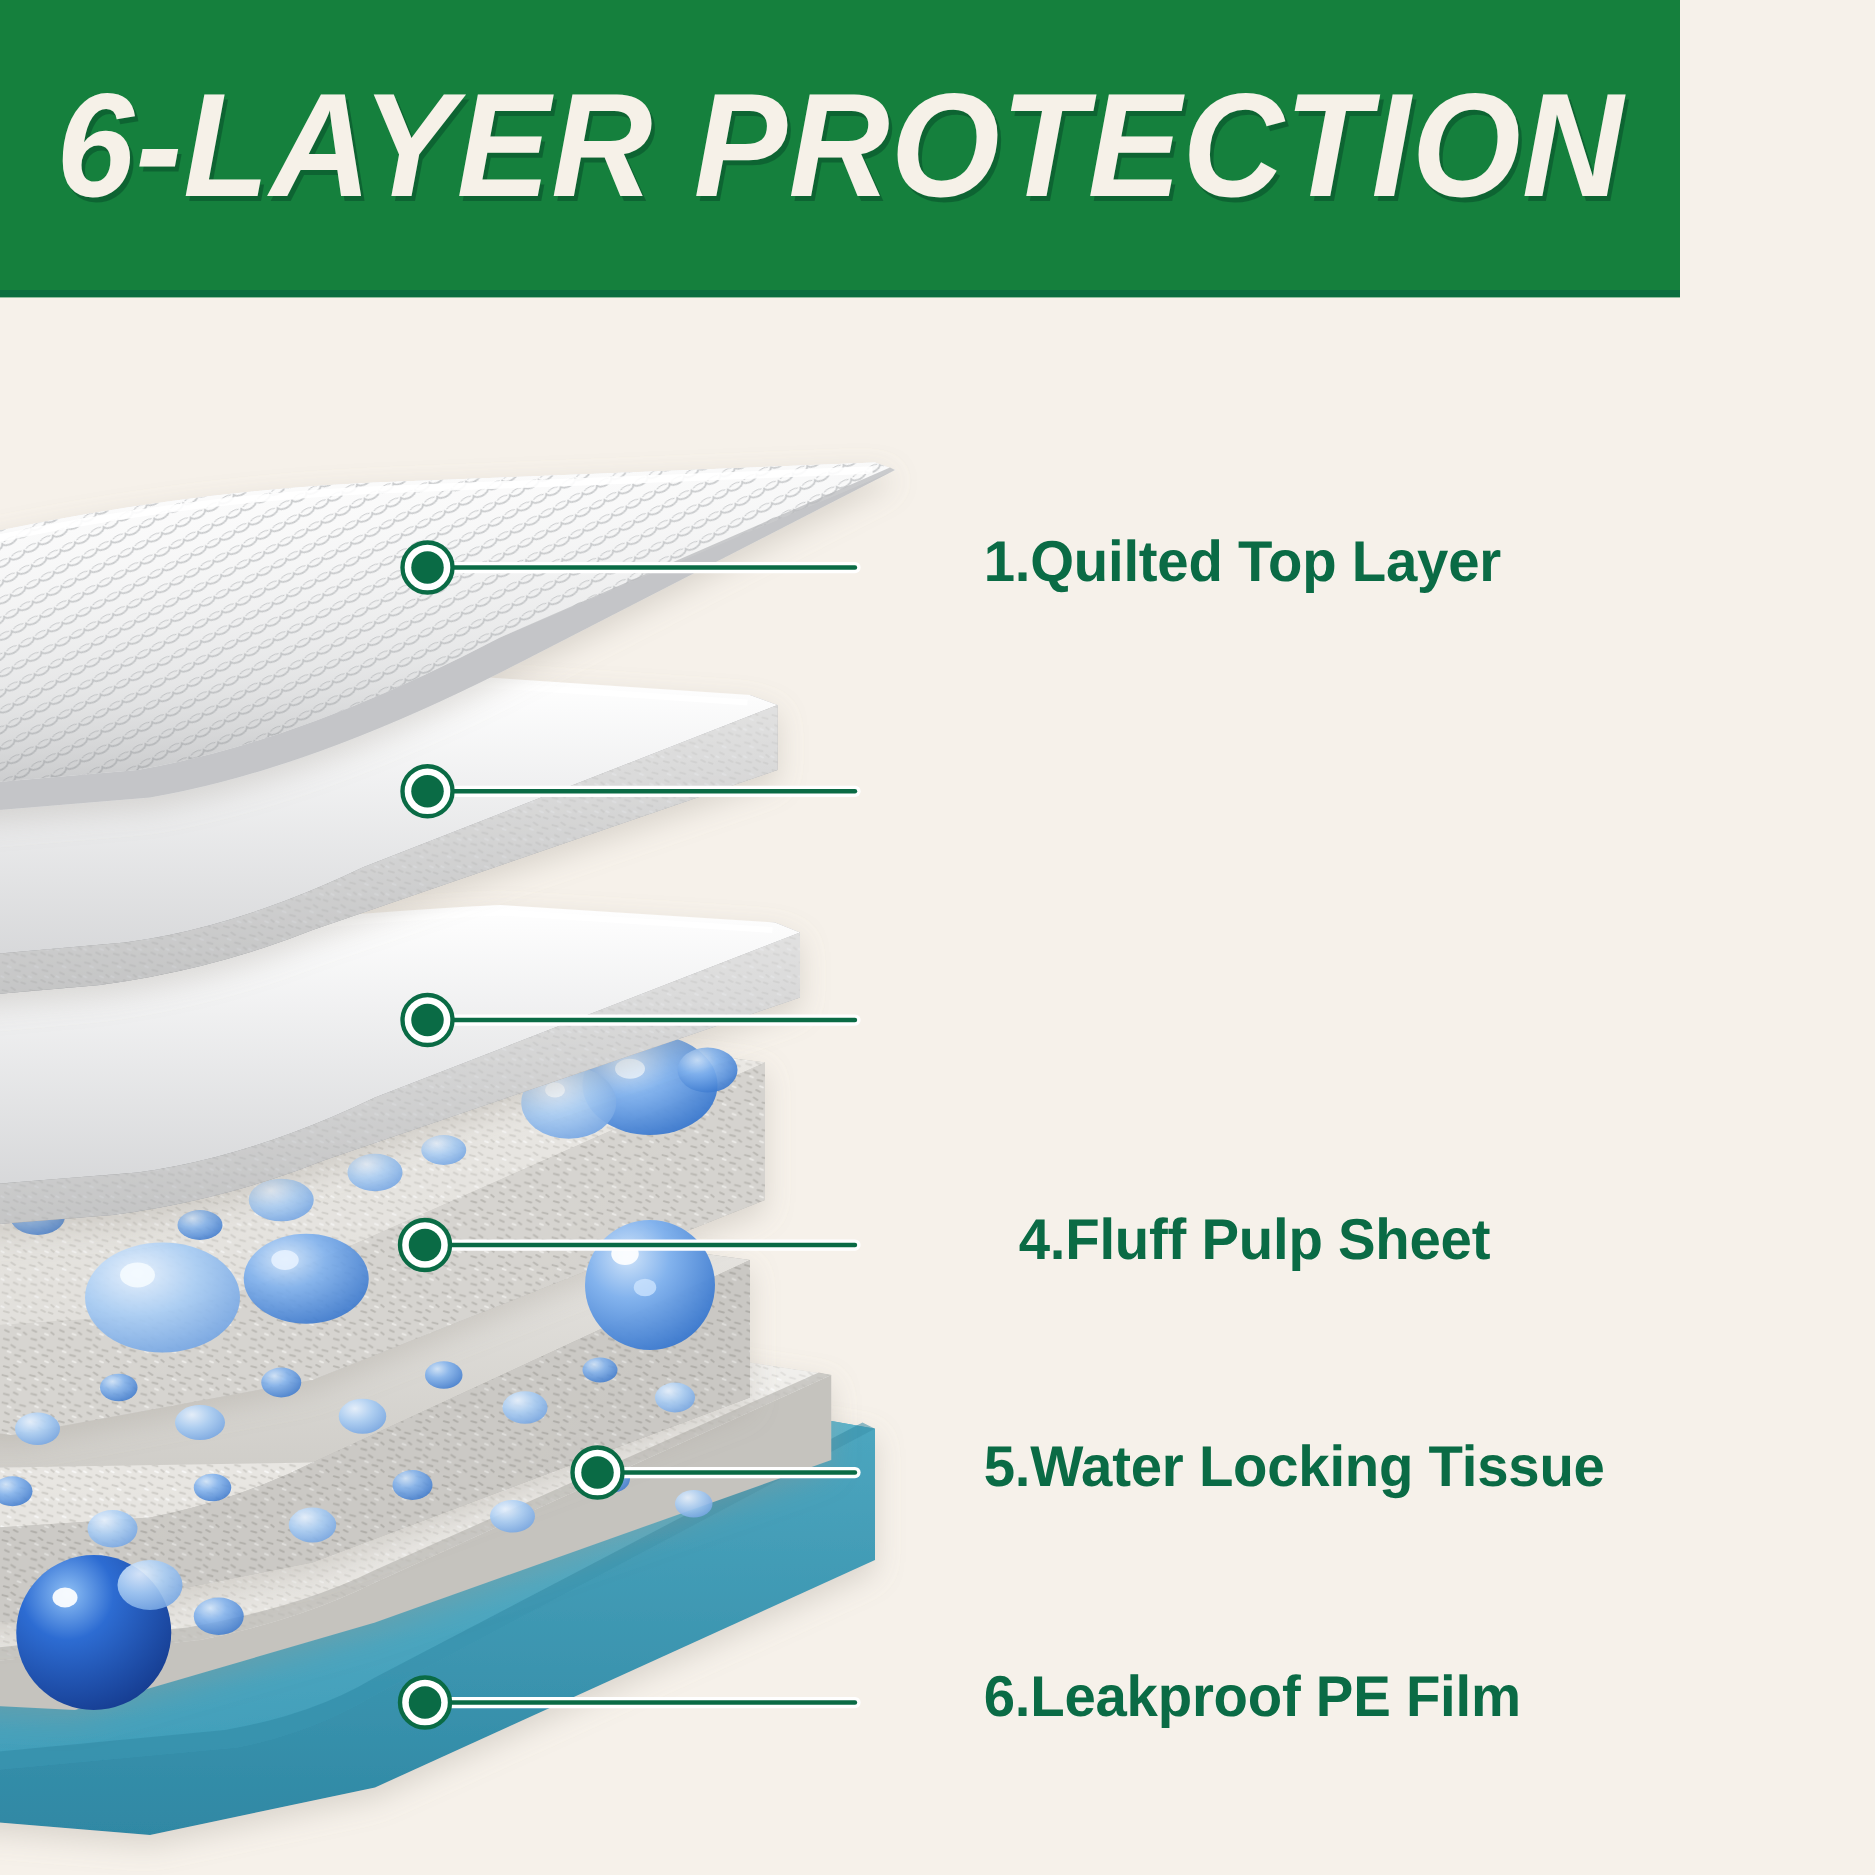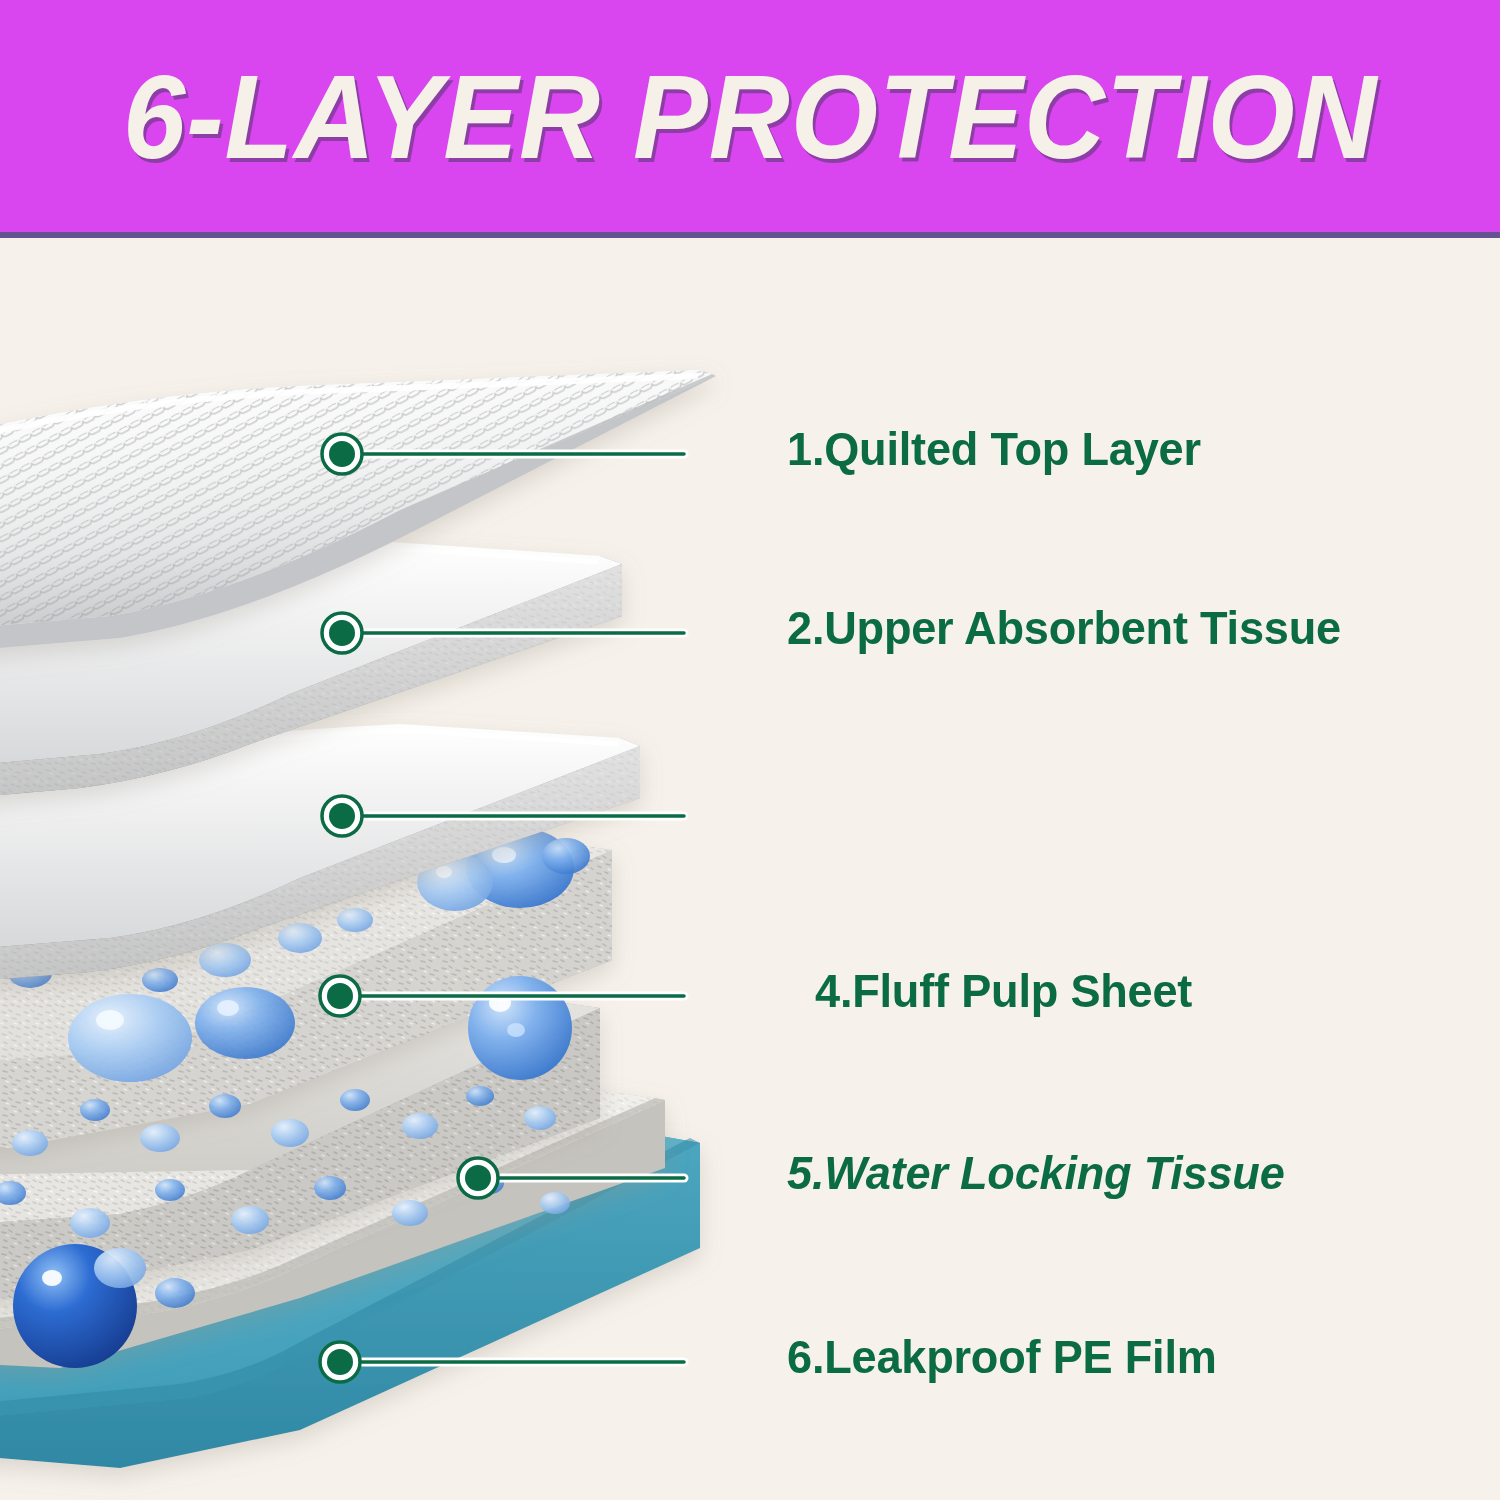--- a/index.html
+++ b/index.html
@@ -13,23 +13,23 @@
     height: 1500px;
     overflow: hidden;
     background: #f6f1ea;
     font-family: "Liberation Sans", sans-serif;
   }
 
   
   #header-banner {
     position: absolute;
     left: 0; top: 0;
-    width: 1500px;
+    width: 1344px;
     height: 238px;
-    background: #d946ef;
+    background: #15803d;
     overflow: hidden;
   }
   #header-banner::after {
     content: "";
     position: absolute;
     left: 0; bottom: 0;
     width: 100%;
     height: 6px;
     background: #025e41;
     opacity: .55;
@@ -331,19 +331,18 @@
         <g>
           <line x1="340" y1="1124" x2="684" y2="1124" stroke="#ffffff" stroke-width="9" stroke-linecap="round"></line>
           <line x1="340" y1="1124" x2="684" y2="1124" stroke="#0a6b45" stroke-width="3.5" stroke-linecap="round"></line>
           <circle cx="340" cy="1124" r="20" fill="#ffffff" stroke="#0a6b45" stroke-width="3.5"></circle>
           <circle cx="340" cy="1124" r="13" fill="#0a6b45"></circle>
         </g>
       </g>
     </svg>
 
     <div class="callout-label" style="left:787px; top:188px;"><span>1.Quilted Top Layer</span></div>
-    <div class="callout-label" style="left:787px; top:367px;"><span>2.Upper Absorbent Tissue</span></div>
     <div class="callout-label" style="left:815px; top:730px;"><span>4.Fluff Pulp Sheet</span></div>
-    <div class="callout-label" style="left:787px; top:912px;font-style:italic;"><span>5.Water Locking Tissue</span></div>
+    <div class="callout-label" style="left:787px; top:912px;"><span>5.Water Locking Tissue</span></div>
     <div class="callout-label" style="left:787px; top:1096px;text-decoration:underline;"><span>6.Leakproof PE Film</span></div>
   </div>
 
 </div>
 
 </body></html>

